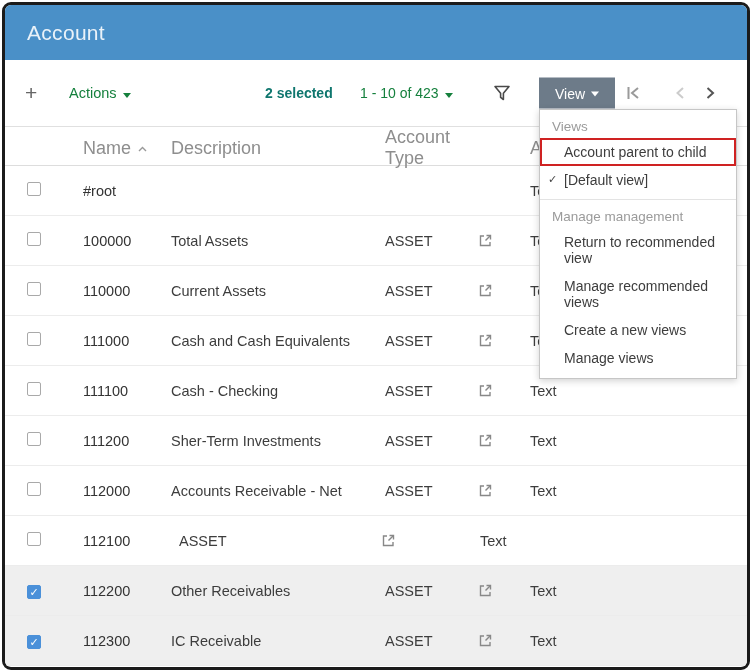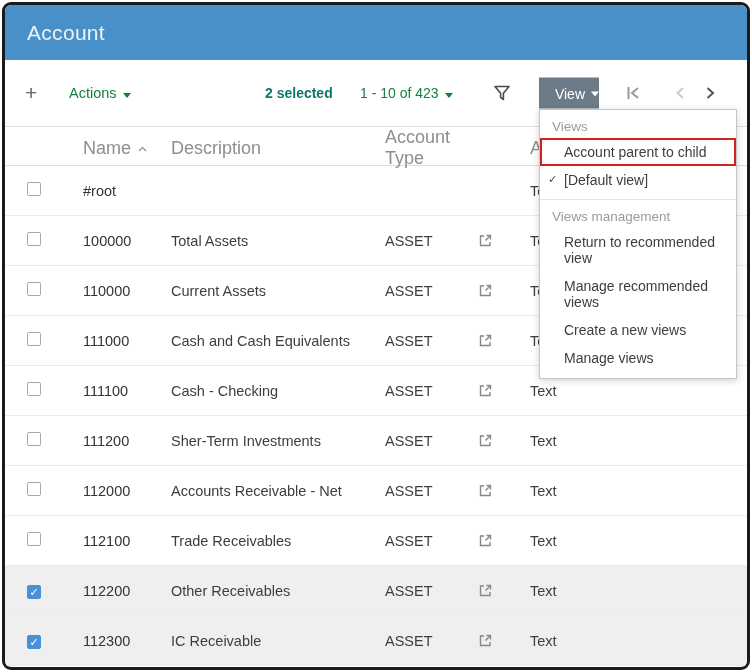--- a/index.html
+++ b/index.html
@@ -20,22 +20,22 @@
 
   
   .toolbar { position:relative; height:66px; background:#fff; }
   .tb { position:absolute; top:50%; transform:translateY(-50%); white-space:nowrap; color:#15803d; }
   .tb-plus { left:20px; font-size:21px; color:#666; cursor:pointer; }
   .tb-actions { left:64px; font-size:14.5px; cursor:pointer; }
   .tb-selected { left:260px; font-weight:bold; color:#0f766e; }
   .tb-pager { left:355px; cursor:pointer; }
   .tb-filter { left:488px; cursor:pointer; line-height:0; }
   .tb-view {
-    left:534px; width:60px; height:31px; background:#6D7B89; color:#fff;
-    display:flex; align-items:center; justify-content:flex-end; gap:6px; font-size:14px; cursor:pointer;
+    left:534px; width:76px; height:31px; background:#6D7B89; color:#fff;
+    display:flex; align-items:center; justify-content:center; gap:6px; font-size:14px; cursor:pointer;
   }
   .tb-first { left:620px; line-height:0; cursor:pointer; }
   .tb-prev  { left:668px; line-height:0; cursor:pointer; }
   .tb-next  { left:698px; line-height:0; cursor:pointer; }
   .caret {
     display:inline-block; width:0; height:0;
     border-left:4px solid transparent; border-right:4px solid transparent;
     border-top:5px solid currentColor; margin-left:6px; vertical-align:middle; position:relative; top:1px;
   }
   .tb-view .caret { margin-left:0; }
@@ -237,21 +237,20 @@
               <path d="M8.5 2.5 H12.5 V6.5" fill="none" stroke="#888" stroke-width="1.4"></path>
               <path d="M12.5 2.5 L7.5 7.5" stroke="#888" stroke-width="1.4"></path>
             </svg>
       </span></div>
       <div class="c-attr">Text</div>
     </div>
 
     <div class="trow grid-cols">
       <div class="c-check"><span class="checkbox"></span></div>
       <div class="c-name">112100</div>
-      <div class="c-desc">Trade Receivables</div>
       <div class="c-type">ASSET</div>
       <div class="c-link"><span class="extlink">
         <svg width="15" height="15" viewBox="0 0 15 15">
               <path d="M6 3 H2.5 V12.5 H12 V9" fill="none" stroke="#888" stroke-width="1.4"></path>
               <path d="M8.5 2.5 H12.5 V6.5" fill="none" stroke="#888" stroke-width="1.4"></path>
               <path d="M12.5 2.5 L7.5 7.5" stroke="#888" stroke-width="1.4"></path>
             </svg>
       </span></div>
       <div class="c-attr">Text</div>
     </div>
@@ -287,20 +286,20 @@
     </div>
   </div>
 
   <div class="menu">
     <div class="menu-section">Views</div>
     <div class="menu-item highlight">Account parent to child</div>
     <div class="menu-item with-check">
       <span class="check">✓</span>
       <span>[Default view]</span>
     </div>
-    <div class="menu-section sep">Views management</div>
+    <div class="menu-section sep">Manage management</div>
     <div class="menu-item">Return to recommended view</div>
     <div class="menu-item">Manage recommended views</div>
     <div class="menu-item">Create a new views</div>
     <div class="menu-item">Manage views</div>
   </div>
 
 </div>
 
 </body></html>

